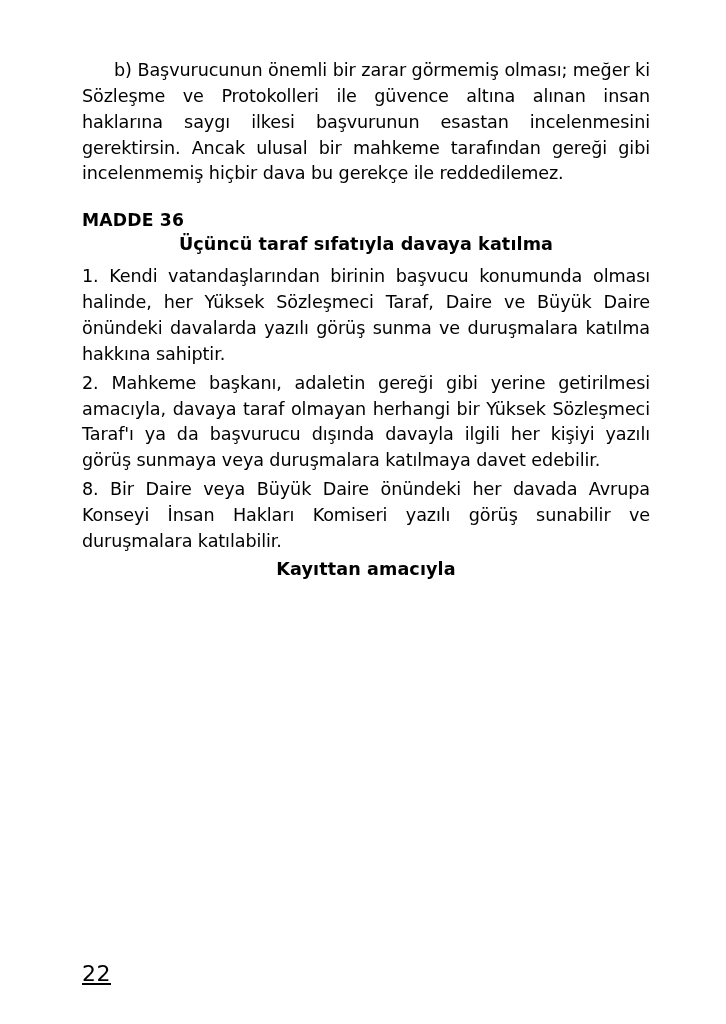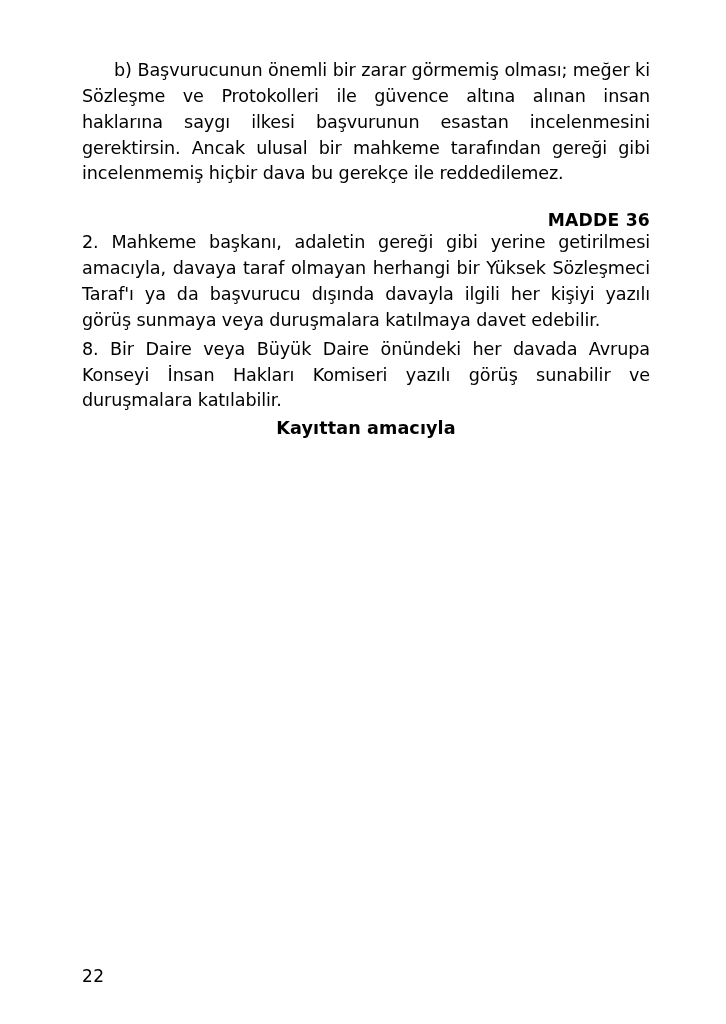--- a/index.html
+++ b/index.html
@@ -37,57 +37,60 @@
   p.para.first {
     margin-top: 0;
   }
   p.indent {
     text-indent: 32px;
   }
   .heading {
     margin: 23px 0 0 0;
     font-size: 17.2px;
     font-weight: bold;
-    text-align: right;
+    text-align: left;
     letter-spacing: 0.2px;
   }
   .subheading {
     margin: 4px 0 10px 0;
     font-size: 17.6px;
     font-weight: bold;
     text-align: center;
     letter-spacing: 0.1px;
   }
   .gap-before {
     margin-top: 11px;
   }
   .gap-small {
     margin-top: 9px;
   }
   .page-number {
     position: absolute;
     left: 82px;
     bottom: 38px;
-    font-size: 17px;
+    font-size: 22px;
     color: #000000;
     letter-spacing: 0.5px;
+    text-decoration: underline;
   }
 </style>
 </head>
 <body>
 
 <div class="page">
   <div class="content">
 
     <p class="para first indent">b) Başvurucunun önemli bir zarar görmemiş olması; meğer ki Sözleşme ve Protokolleri ile güvence altına alınan insan haklarına saygı ilkesi başvurunun esastan incelenmesini gerektirsin.  Ancak ulusal bir mahkeme tarafından gereği gibi incelenmemiş hiçbir dava bu gerekçe ile reddedilemez.</p>
 
 
     <h2 class="heading">MADDE 36</h2>
 
+    <h3 class="subheading">Üçüncü taraf sıfatıyla davaya katılma</h3>
 
+    <p class="para">1.  Kendi vatandaşlarından birinin başvucu konumunda olması halinde, her Yüksek Sözleşmeci Taraf, Daire ve Büyük Daire önündeki davalarda yazılı görüş sunma ve duruşmalara katılma hakkına sahiptir.</p>
 
     <p class="para gap-small">2.  Mahkeme başkanı, adaletin gereği gibi yerine getirilmesi amacıyla,  davaya taraf olmayan herhangi bir Yüksek Sözleşmeci Taraf'ı ya da başvurucu dışında davayla ilgili her kişiyi yazılı görüş sunmaya veya duruşmalara katılmaya davet edebilir.</p>
 
     <p class="para gap-small">8.  Bir Daire veya Büyük Daire önündeki her davada Avrupa Konseyi İnsan Hakları Komiseri yazılı görüş sunabilir ve duruşmalara katılabilir.</p>
 
 
     <h3 class="subheading">Kayıttan amacıyla</h3>
 
 
   </div>

